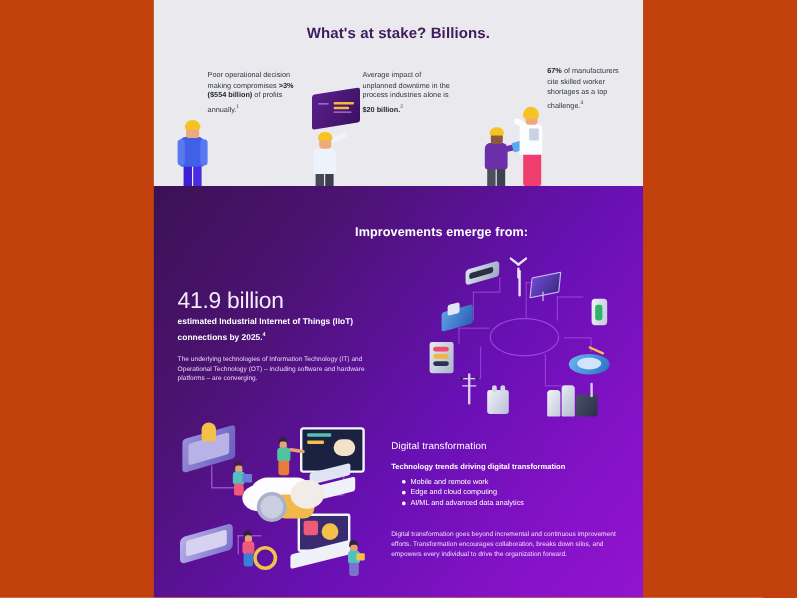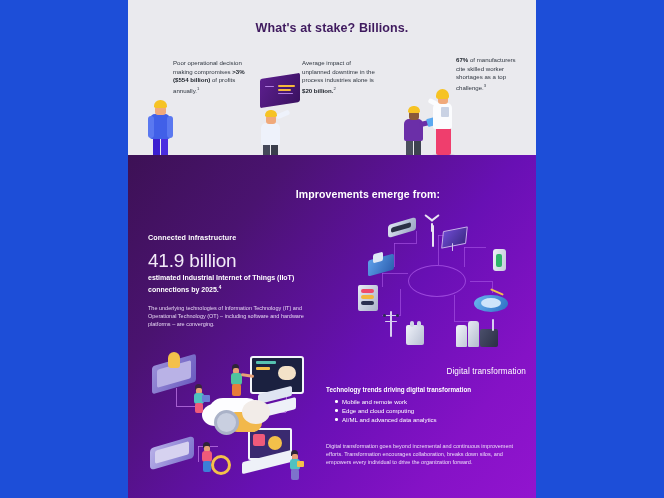--- a/index.html
+++ b/index.html
@@ -1,21 +1,21 @@
 <!DOCTYPE html>
 <html><head>
 <meta charset="utf-8">
 <style>
   html,body{margin:0;padding:0;}
   body{
     width:664px;height:498px;background:#ffffff;
     font-family:"Liberation Sans", sans-serif;
     overflow:hidden;
   }
-  .page{position:relative;width:664px;height:498px;background:#1d4ed8;}
+  .page{position:relative;width:664px;height:498px;background:#c2410c;}
   .content{position:absolute;left:128px;top:0;width:408px;height:498px;overflow:hidden;}
 
   
   .light-sec{position:absolute;left:0;top:0;width:408px;height:155px;background:#eaeaee;}
   .top-title{
     position:absolute;left:0;top:21px;width:408px;text-align:center;
     font-size:12.5px;font-weight:bold;color:#3f1a5e;letter-spacing:.1px;
   }
   .stat-row{position:absolute;left:0;top:44px;width:408px;height:100px;}
   .stat{position:absolute;top:0;}
@@ -84,21 +84,21 @@
     font-size:10.5px;font-weight:bold;color:#ffffff;letter-spacing:.1px;
   }
   .blk-a{position:absolute;left:20px;top:78px;width:180px;}
   .kicker{font-size:7.2px;font-weight:bold;color:#ffffff;letter-spacing:.1px;}
   .bignum{font-size:19px;font-weight:300;color:#f2eaf8;line-height:22px;margin-top:8px;letter-spacing:-.2px;}
   .subnum{font-size:7px;font-weight:bold;color:#ffffff;line-height:9.5px;margin-top:1px;}
   .subnum sup{font-size:4.6px;vertical-align:super;}
   .body-sm{font-size:5.5px;line-height:8px;color:#e5d5f2;margin-top:10px;width:170px;}
 
   .blk-b{position:absolute;left:198px;top:212px;width:200px;}
-  .blk-b .kicker{font-size:8.2px;font-weight:normal;color:#ffffff;text-align:right;}
+  .blk-b .kicker{font-size:8.2px;font-weight:normal;color:#ffffff;}
   .lead{font-size:6.3px;font-weight:bold;color:#ffffff;margin-top:10px;}
   ul.bul{margin:4px 0 0 0;padding-left:10px;list-style:none;}
   ul.bul li{font-size:6.1px;line-height:9px;color:#ffffff;position:relative;padding-left:6px;}
   ul.bul li:before{content:"";position:absolute;left:-1px;top:3.4px;width:2.6px;height:2.6px;background:#fff;border-radius:50%;}
   .blk-b .body-sm{color:#ecdcf8;margin-top:18px;width:190px;}
 
   
   .iiot{position:absolute;left:218px;top:58px;width:180px;height:145px;}
   .hub{position:absolute;left:62px;top:52px;width:56px;height:30px;border:1.1px solid #a24fe0;border-radius:50%;opacity:.85;}
   .trace{position:absolute;background:#a24fe0;opacity:.7;}
@@ -266,21 +266,20 @@
 
       <div class="node" style="left:110px;top:106px;">
         <div class="nd-body" style="left:0;top:6px;width:11px;height:22px;background:linear-gradient(120deg,#f1f4fa,#c2cad9);border-radius:3px 3px 1px 1px;"></div>
         <div class="nd-body" style="left:12px;top:2px;width:11px;height:26px;background:linear-gradient(120deg,#e7ebf4,#b3bccd);border-radius:3px 3px 1px 1px;"></div>
         <div class="nd-body" style="left:24px;top:10px;width:18px;height:18px;background:linear-gradient(120deg,#4a4f6b,#2b2f45);border-radius:2px;"></div>
         <div class="nd-body" style="left:36px;top:0px;width:2.4px;height:12px;background:#d8cef0;"></div>
       </div>
     </div>
 
     <div class="blk-a">
-      <div class="kicker">Connected infrastructure</div>
       <div class="bignum">41.9 billion</div>
       <div class="subnum"><span>estimated Industrial Internet of Things (IIoT) connections by 2025.</span><sup>4</sup></div>
       <div class="body-sm">The underlying technologies of Information Technology (IT) and Operational Technology (OT) – including software and hardware platforms – are converging.</div>
     </div>
 
     <div class="cloudill">
       <div class="cl-trace" style="left:40px;top:38px;width:1.1px;height:18px;"></div>
       <div class="cl-trace" style="left:40px;top:56px;width:26px;height:1.1px;"></div>
       <div class="cl-trace" style="left:66px;top:56px;width:1.1px;height:10px;"></div>
       <div class="cl-trace" style="left:62px;top:96px;width:1.1px;height:16px;"></div>

